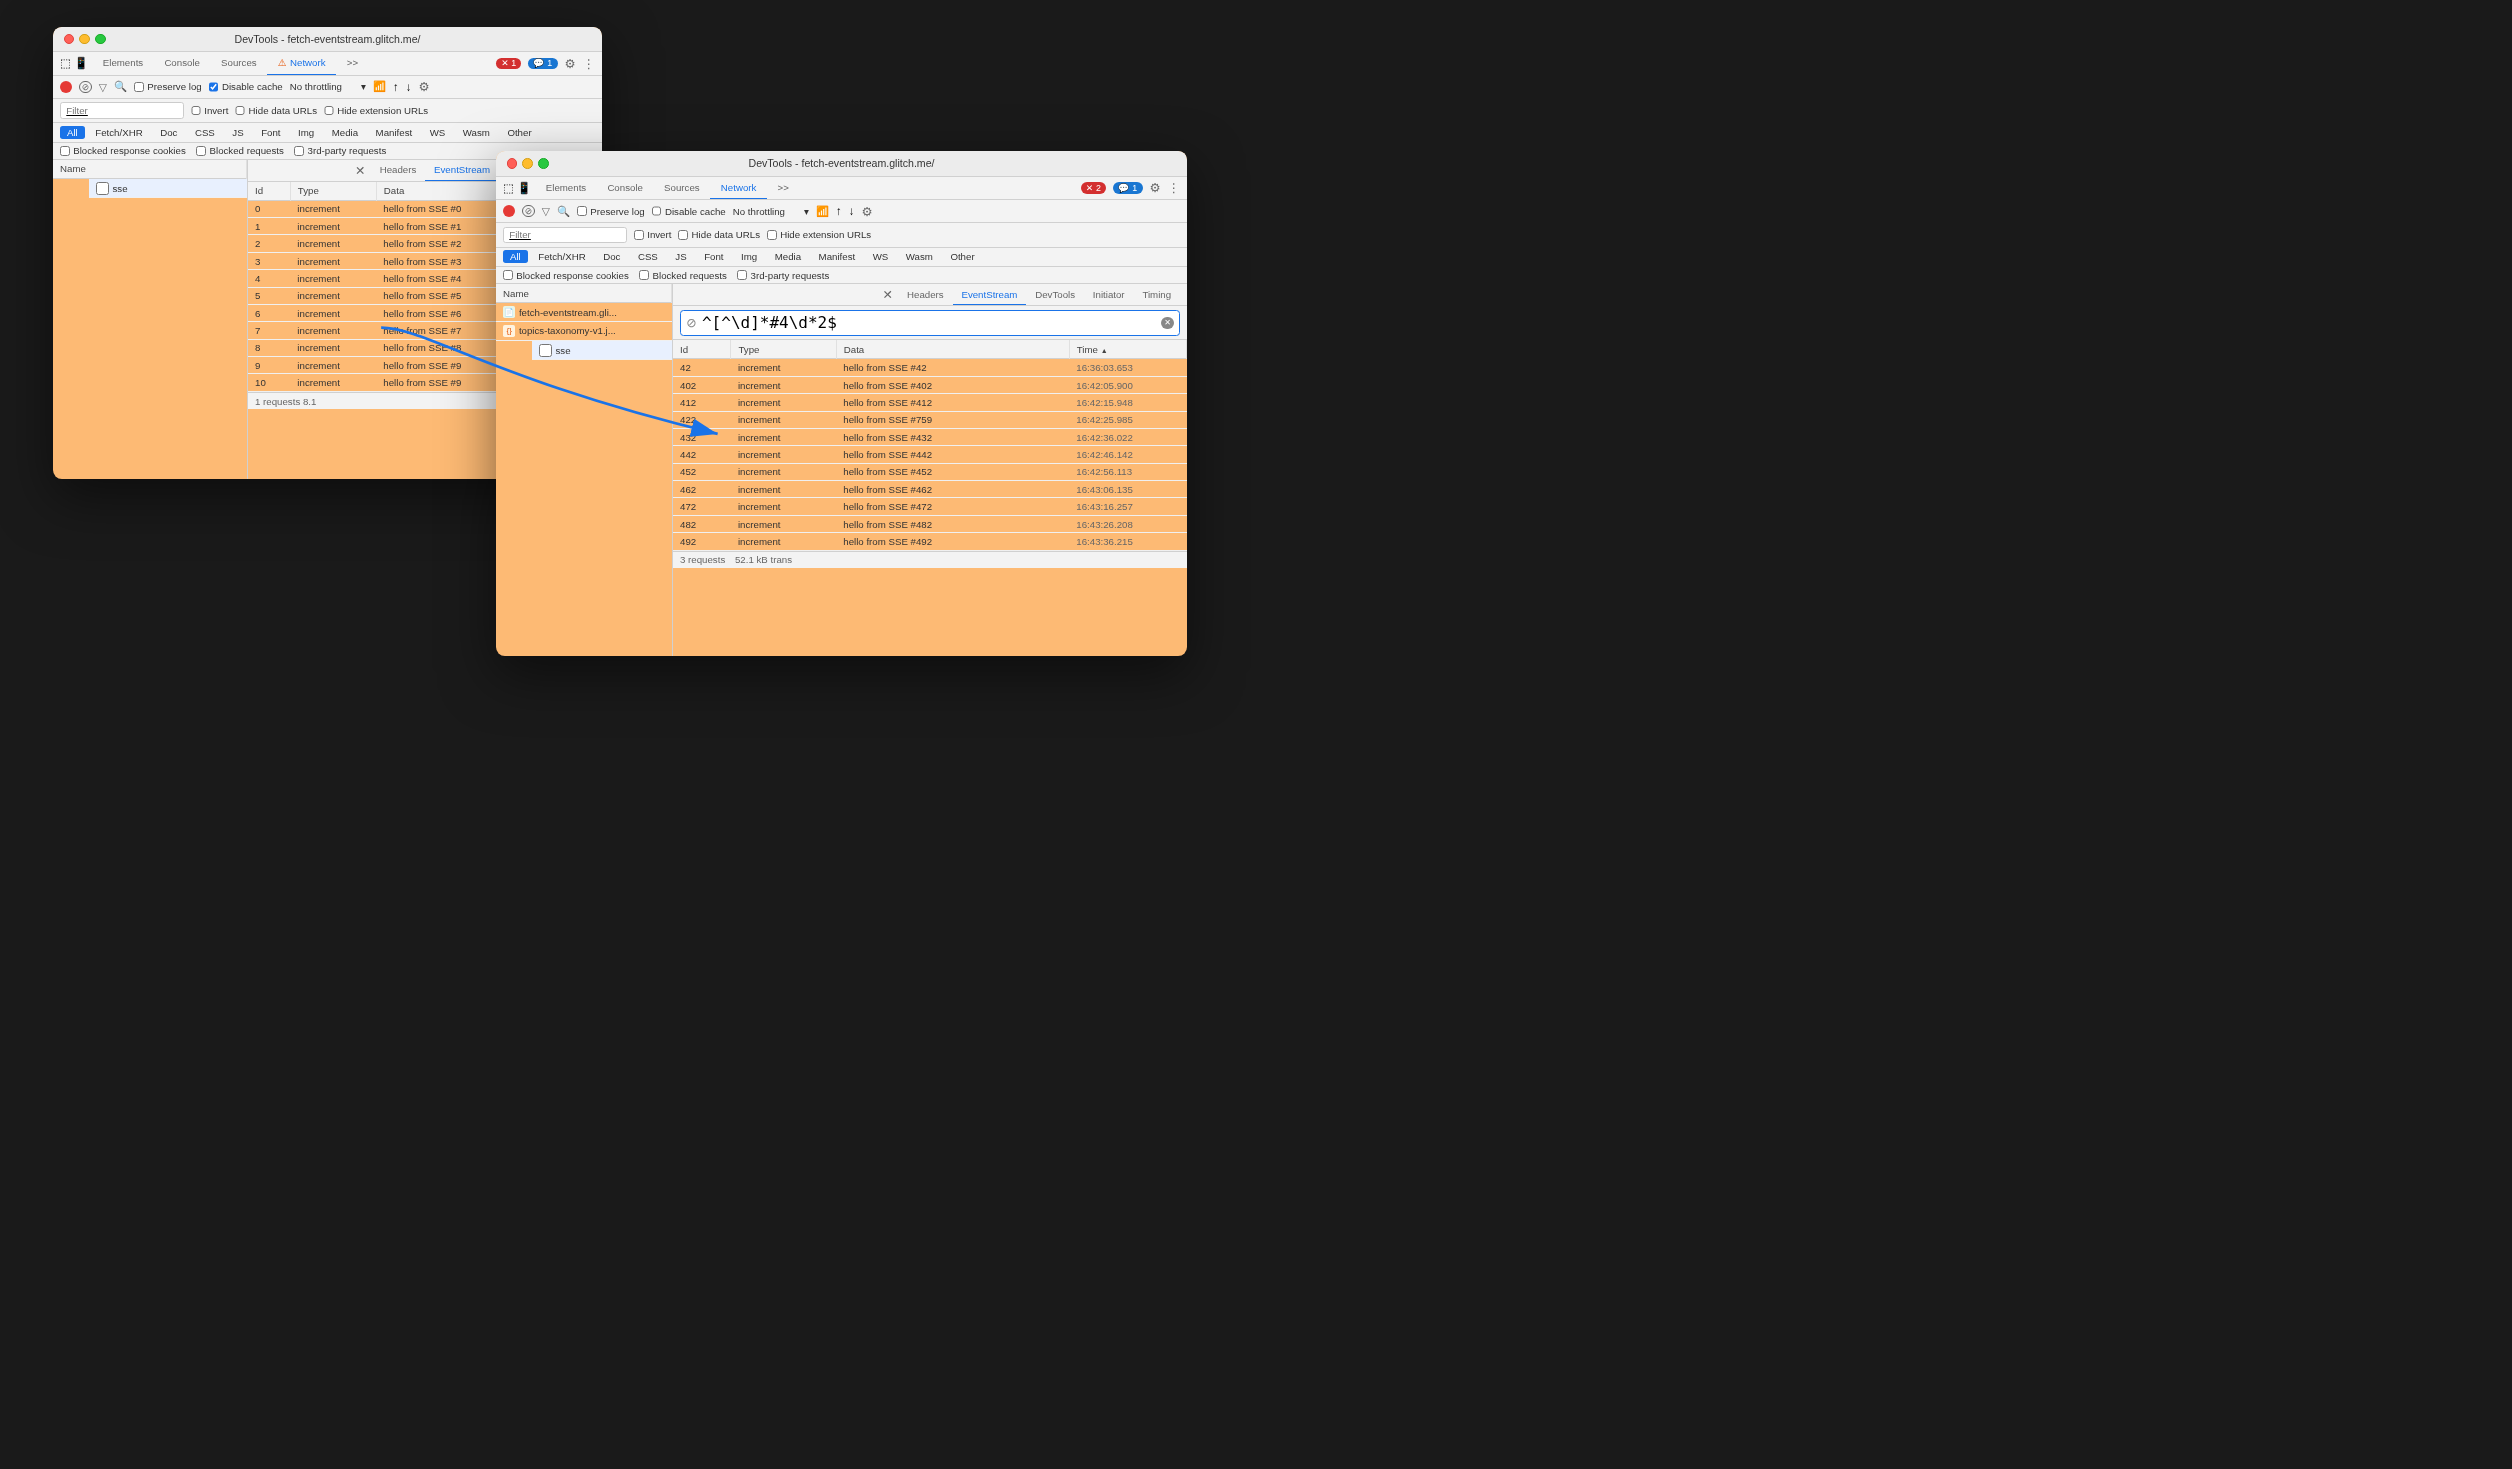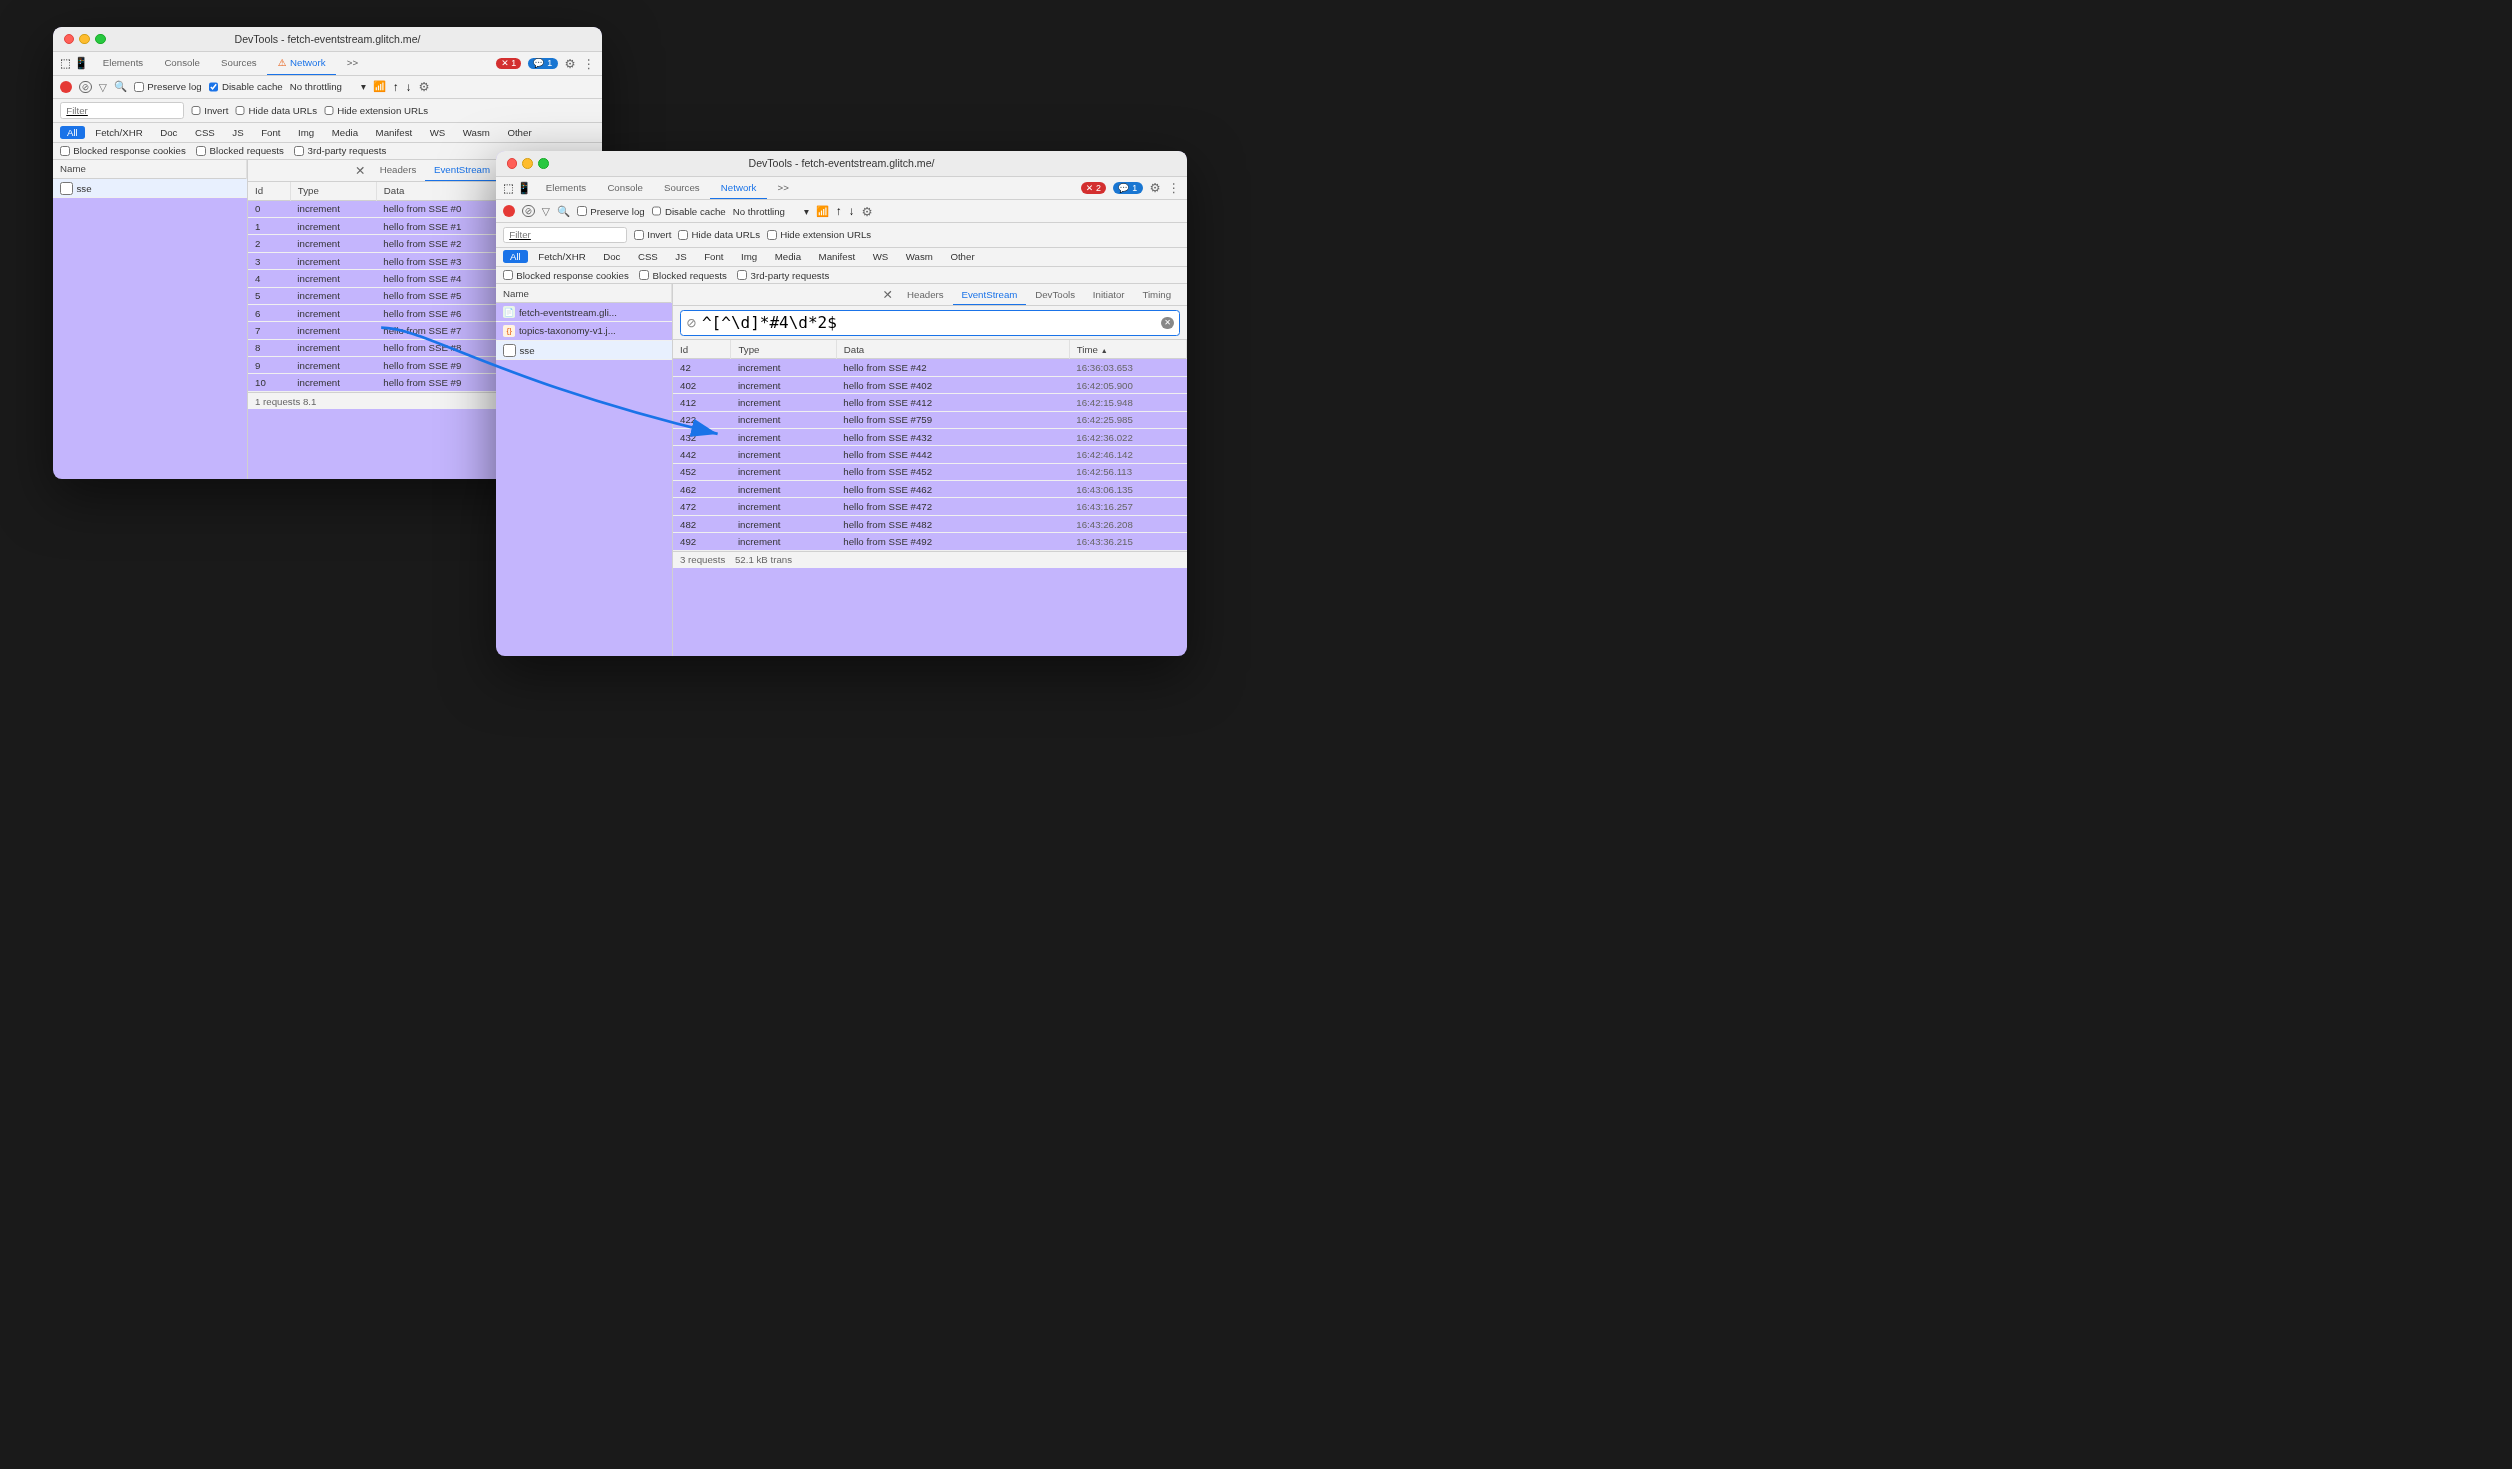--- a/index.html
+++ b/index.html
@@ -10,21 +10,21 @@
       display: flex;
       align-items: flex-start;
       justify-content: center;
       min-height: 100vh;
       padding: 35px;
       position: relative;
     }
 
     
     .devtools-window {
-      background: #c4b5fd;
+      background: #fdba74;
       border-radius: 8.9px;
       box-shadow: 0 17.7px 53px rgba(0,0,0,0.5);
       overflow: hidden;
       position: absolute;
     }
 
     .window-1 {
       width: 549px;
       top: 26.6px;
       left: 53px;
@@ -255,21 +255,21 @@
       border-right: 0.9px solid #e0e0e0;
       cursor: pointer;
     }
 
     .network-table td {
       padding: 2.7px 7px;
       border-bottom: 0.9px solid #f0f0f0;
       color: #333;
     }
 
-    .row-selected td { background: #e8f0fe !important; }
+    .row-selected td { background: #e8f0fe !important; margin-left: 36px; }
 
     .sse-icon {
       display: inline-flex;
       align-items: center;
       justify-content: center;
       width: 12.4px;
       height: 12.4px;
       background: #e8f5e9;
       border-radius: 1.8px;
       font-size: 8px;

